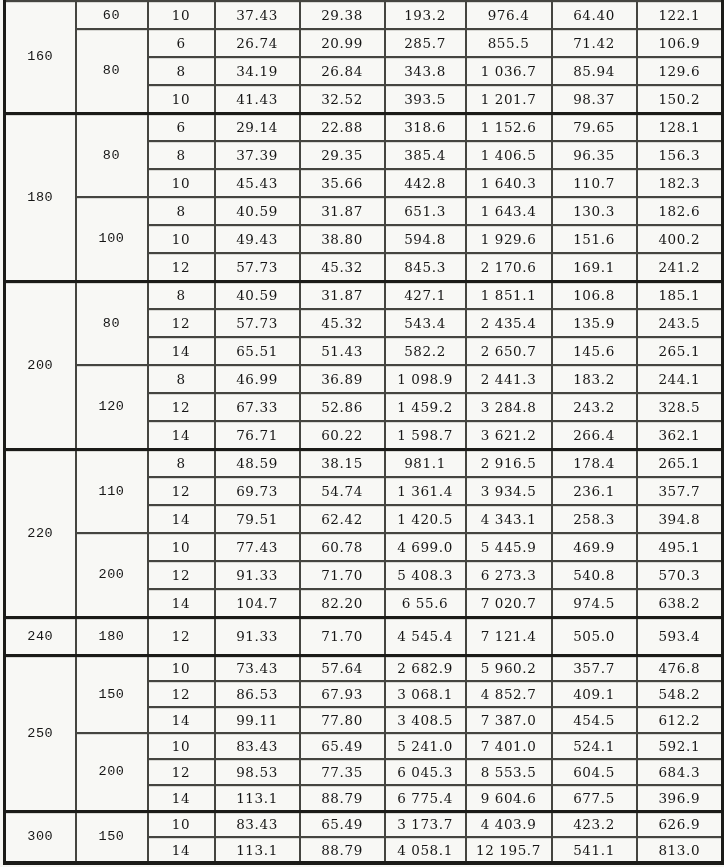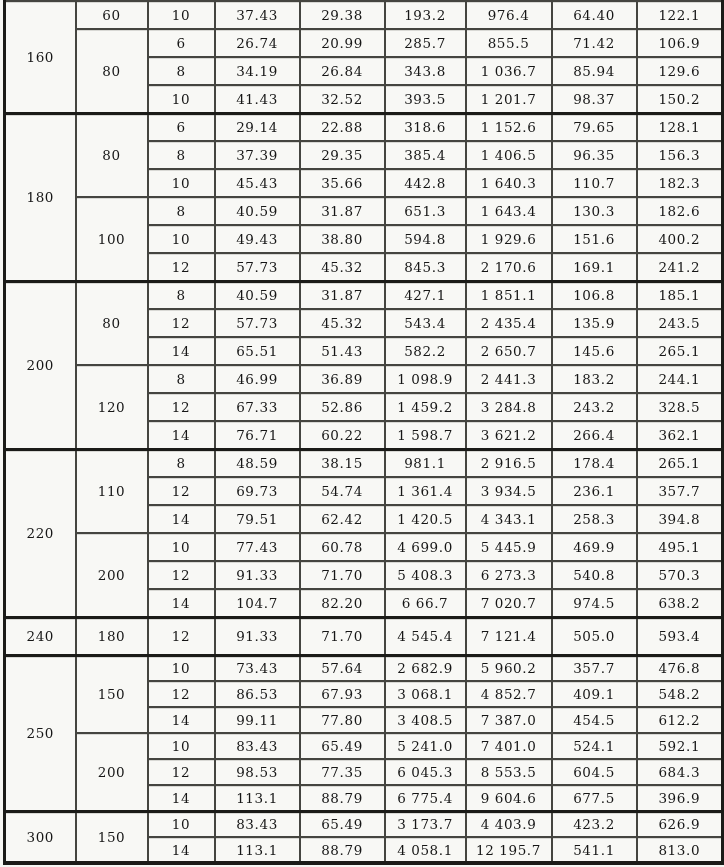--- a/index.html
+++ b/index.html
@@ -33,21 +33,21 @@
     overflow: hidden;
     background: #f8f8f5;
   }
   
   table.scan-table { border: 3px solid #1b1b18; border-top-width: 2px; border-bottom-width: 4px; }
   
   tr.group-start td { border-top: 3px solid #1b1b18; }
   tr.h-norm  { height: 28px; }
   tr.h-tall  { height: 38px; }
   tr.h-short { height: 26px; }
-  td.c1, td.c2 { font-size: 13.5px; }
+  td.c1, td.c2 { font-size: 13.5px; font-family: Liberation Mono, monospace; }
   
   table.scan-table td { box-shadow: inset 0 1px 0 rgba(70,70,64,0.18); }
 </style>
 </head>
 <body>
 
 <div class="page">
   <table class="scan-table">
     <colgroup>
       <col style="width:71px">
@@ -259,21 +259,21 @@
           <td class="cv">71.70</td>
           <td class="cv">5 408.3</td>
           <td class="cv">6 273.3</td>
           <td class="cv">540.8</td>
           <td class="cv">570.3</td>
         </tr>
         <tr class="h-norm">
           <td class="c3">14</td>
           <td class="cv">104.7</td>
           <td class="cv">82.20</td>
-          <td class="cv">6 66.7</td>
+          <td class="cv">6 55.6</td>
           <td class="cv">7 020.7</td>
           <td class="cv">974.5</td>
           <td class="cv">638.2</td>
         </tr>
         <tr class="h-tall group-start">
           <td class="c1" rowspan="1">240</td>
           <td class="c2" rowspan="1">180</td>
           <td class="c3">12</td>
           <td class="cv">91.33</td>
           <td class="cv">71.70</td>

